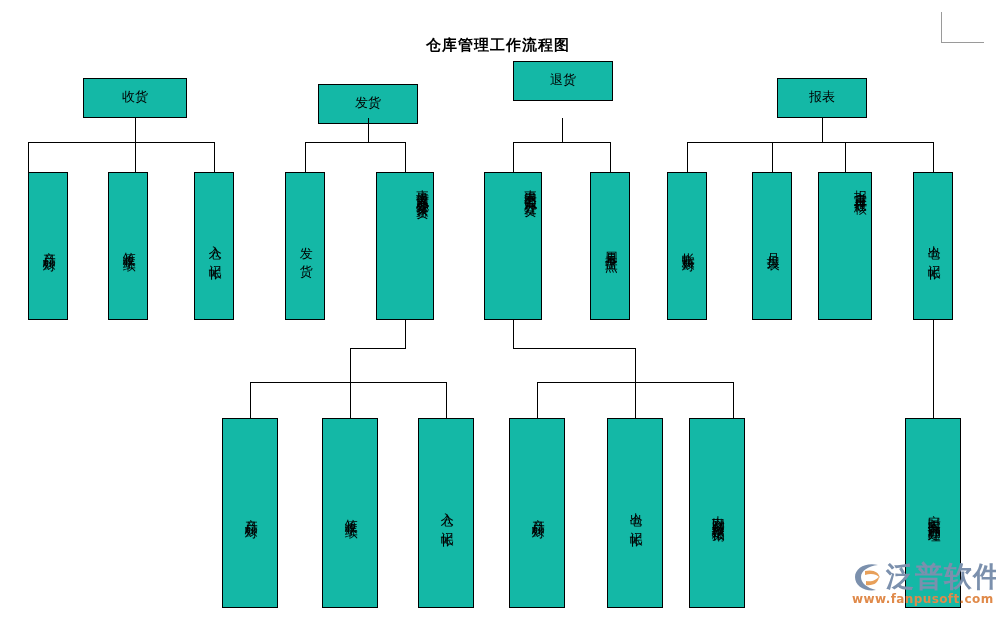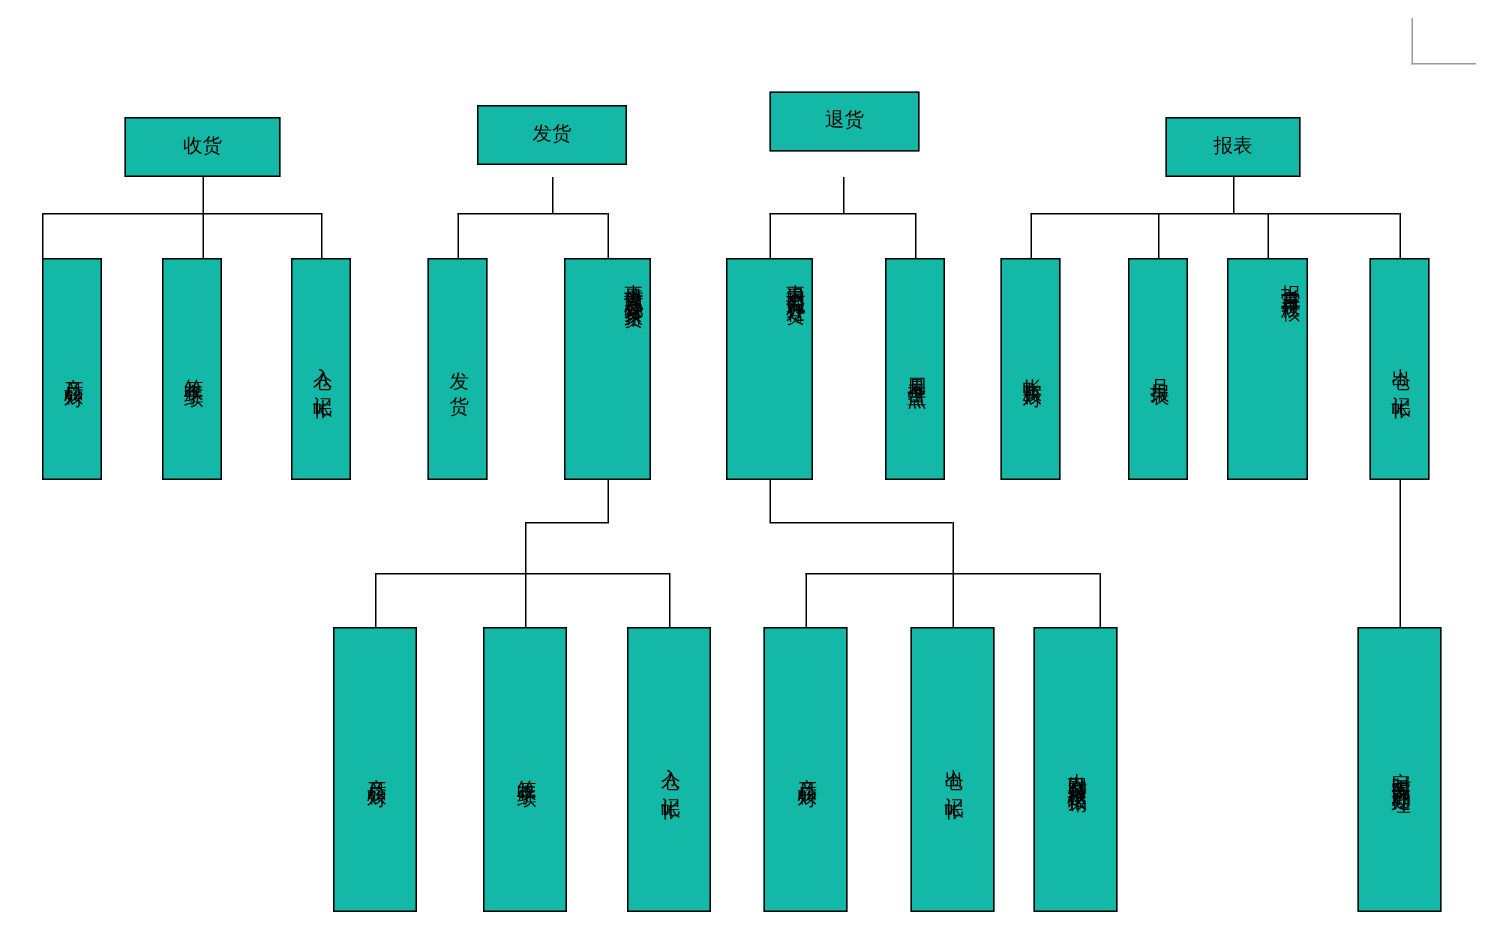--- a/index.html
+++ b/index.html
@@ -66,23 +66,24 @@
     white-space:nowrap;
   }
 </style>
 </head>
 <body>
 
 <div id="stage">
 
   <div class="corner-mark"></div>
 
+  <div class="title">仓库管理工作流程图</div>
 
   <div class="node horiz" style="left:83px;top:78px;width:104px;height:40px;">收货</div>
-  <div class="node horiz" style="left:318px;top:70px;width:100px;height:40px;">发货</div>
+  <div class="node horiz" style="left:318px;top:84px;width:100px;height:40px;">发货</div>
   <div class="node horiz" style="left:513px;top:61px;width:100px;height:40px;">退货</div>
   <div class="node horiz" style="left:777px;top:78px;width:90px;height:40px;text-align:right;">报表</div>
 
   <div class="ln v" style="left:135px;top:118px;height:24px;"></div>
   <div class="ln h" style="left:28px;top:142px;width:186px;"></div>
   <div class="ln v" style="left:28px;top:142px;height:30px;"></div>
   <div class="ln v" style="left:135px;top:142px;height:30px;"></div>
   <div class="ln v" style="left:214px;top:142px;height:30px;"></div>
 
   <div class="node vert center" style="left:28px;top:172px;width:40px;height:148px;">产品核对</div>
@@ -149,14 +150,23 @@
   <div class="ln v" style="left:635px;top:382px;height:36px;"></div>
   <div class="ln v" style="left:733px;top:382px;height:36px;"></div>
 
   <div class="node vert center" style="left:509px;top:418px;width:56px;height:190px;">产品核对</div>
   <div class="node vert center" style="left:607px;top:418px;width:56px;height:190px;">出仓　记帐</div>
   <div class="node vert center" style="left:689px;top:418px;width:56px;height:190px;">内勤财务核定报销</div>
 
   <div class="ln v" style="left:933px;top:320px;height:98px;"></div>
   <div class="node vert center" style="left:905px;top:418px;width:56px;height:190px;">定时寄回内勤处理</div>
 
+  <div class="logo">
+    <svg class="mark" viewBox="0 0 34 30">
+      <path d="M26 3 C14 0 3 6 3 15 C3 24 13 30 24 28 C15 26 9 21 9 15 C9 9 16 4 26 3 Z" fill="#7b90ad"></path>
+      <path d="M13 9 C21 7 27 10 28 16 C25 12 19 11 13 13 Z" fill="#e8a05a"></path>
+      <path d="M14 19 C20 20 25 18 27 14 C27 21 21 24 14 23 Z" fill="#e8a05a"></path>
+    </svg>
+    <div class="brand">泛普软件</div>
+    <div class="url">www.fanpusoft.com</div>
+  </div>
 
 </div>
 
 </body></html>

